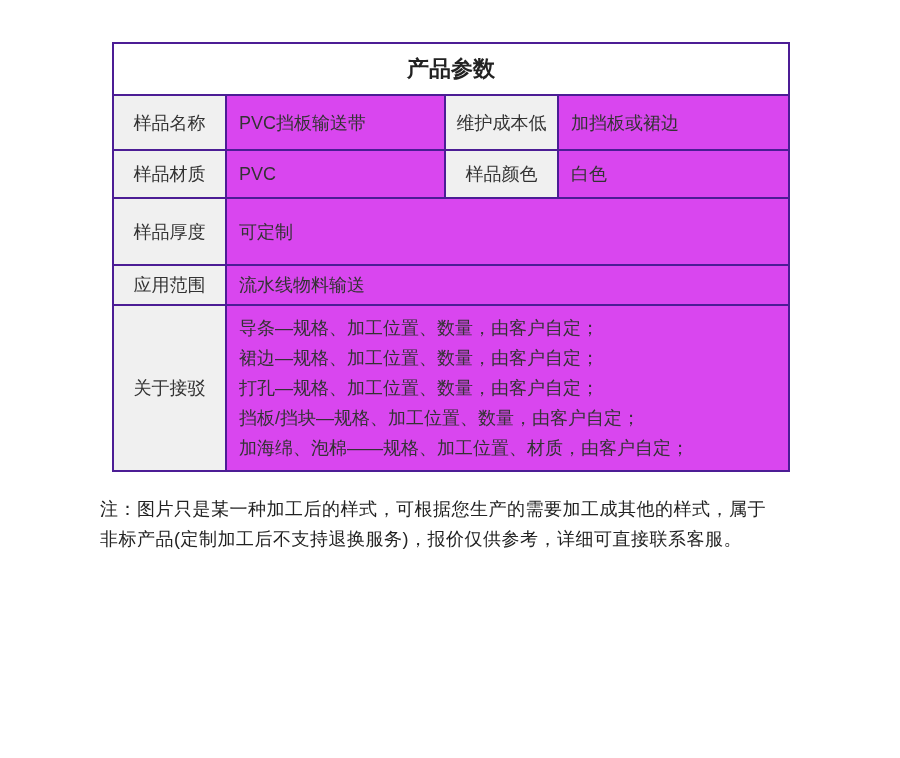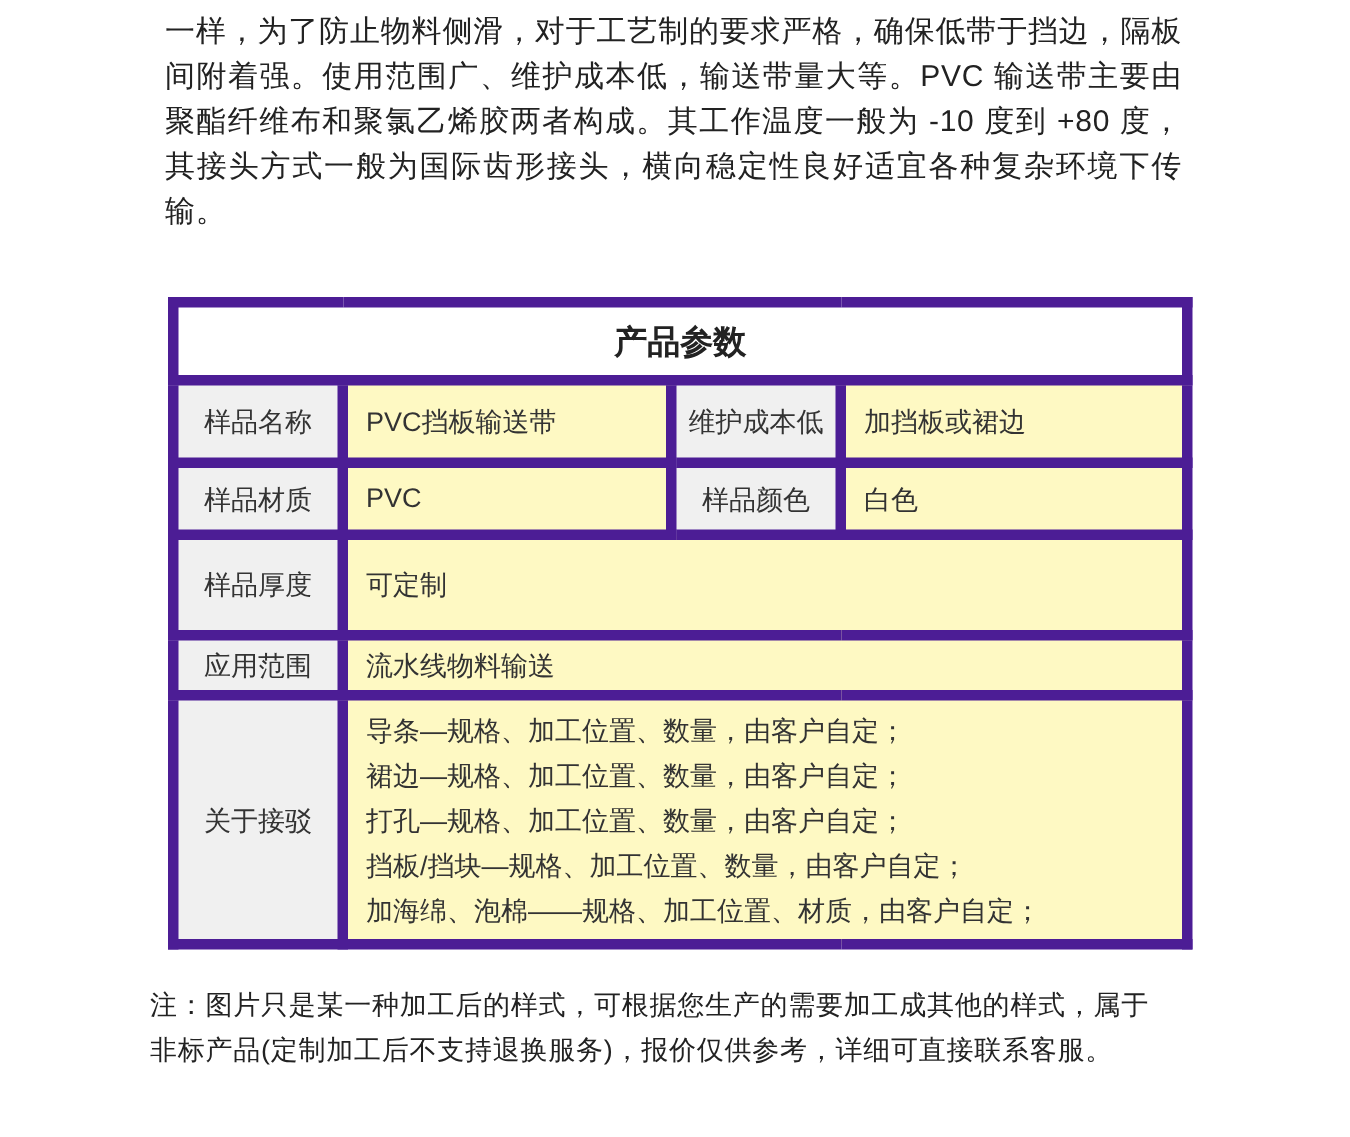--- a/index.html
+++ b/index.html
@@ -28,40 +28,40 @@
   }
   table.params {
     border-collapse: collapse;
     table-layout: fixed;
     width: 676px;
     margin: 42px 0 0 112px;
     background: #ffffff;
   }
   table.params th,
   table.params td {
-    border: 7px solid #4c1d95;
+    border: 2px solid #4c1d95;
     vertical-align: middle;
   }
   table.params th {
     height: 52px;
     font-size: 22px;
     font-weight: bold;
     color: #222222;
     text-align: center;
     background: #ffffff;
   }
   td.lbl {
     background: #f0f0f0;
     text-align: center;
     font-size: 18px;
     color: #333333;
     padding: 0 8px;
   }
   td.val {
-    background: #fef9c3;
+    background: #d946ef;
     text-align: left;
     font-size: 18px;
     color: #333333;
     padding: 0 12px;
   }
   tr.r1 td { height: 55px; }
   tr.r2 td { height: 48px; }
   tr.r3 td { height: 67px; }
   tr.r4 td { height: 40px; font-family: Liberation Mono, monospace; }
   tr.r5 td { height: 166px; }
@@ -82,21 +82,20 @@
   .c1 { width: 113px; }
   .c2 { width: 219px; }
   .c3 { width: 113px; }
   .c4 { width: 231px; }
 </style>
 </head>
 <body>
 
 <div class="page">
 
-  <p class="intro">一样，为了防止物料侧滑，对于工艺制的要求严格，确保低带于挡边，隔板间附着强。使用范围广、维护成本低，输送带量大等。PVC 输送带主要由聚酯纤维布和聚氯乙烯胶两者构成。其工作温度一般为 -10 度到 +80 度，其接头方式一般为国际齿形接头，横向稳定性良好适宜各种复杂环境下传输。</p>
 
   <table class="params">
     <colgroup>
       <col class="c1">
         <col class="c2">
         <col class="c3">
         <col class="c4">
     </colgroup>
     <tbody>
         <tr>

